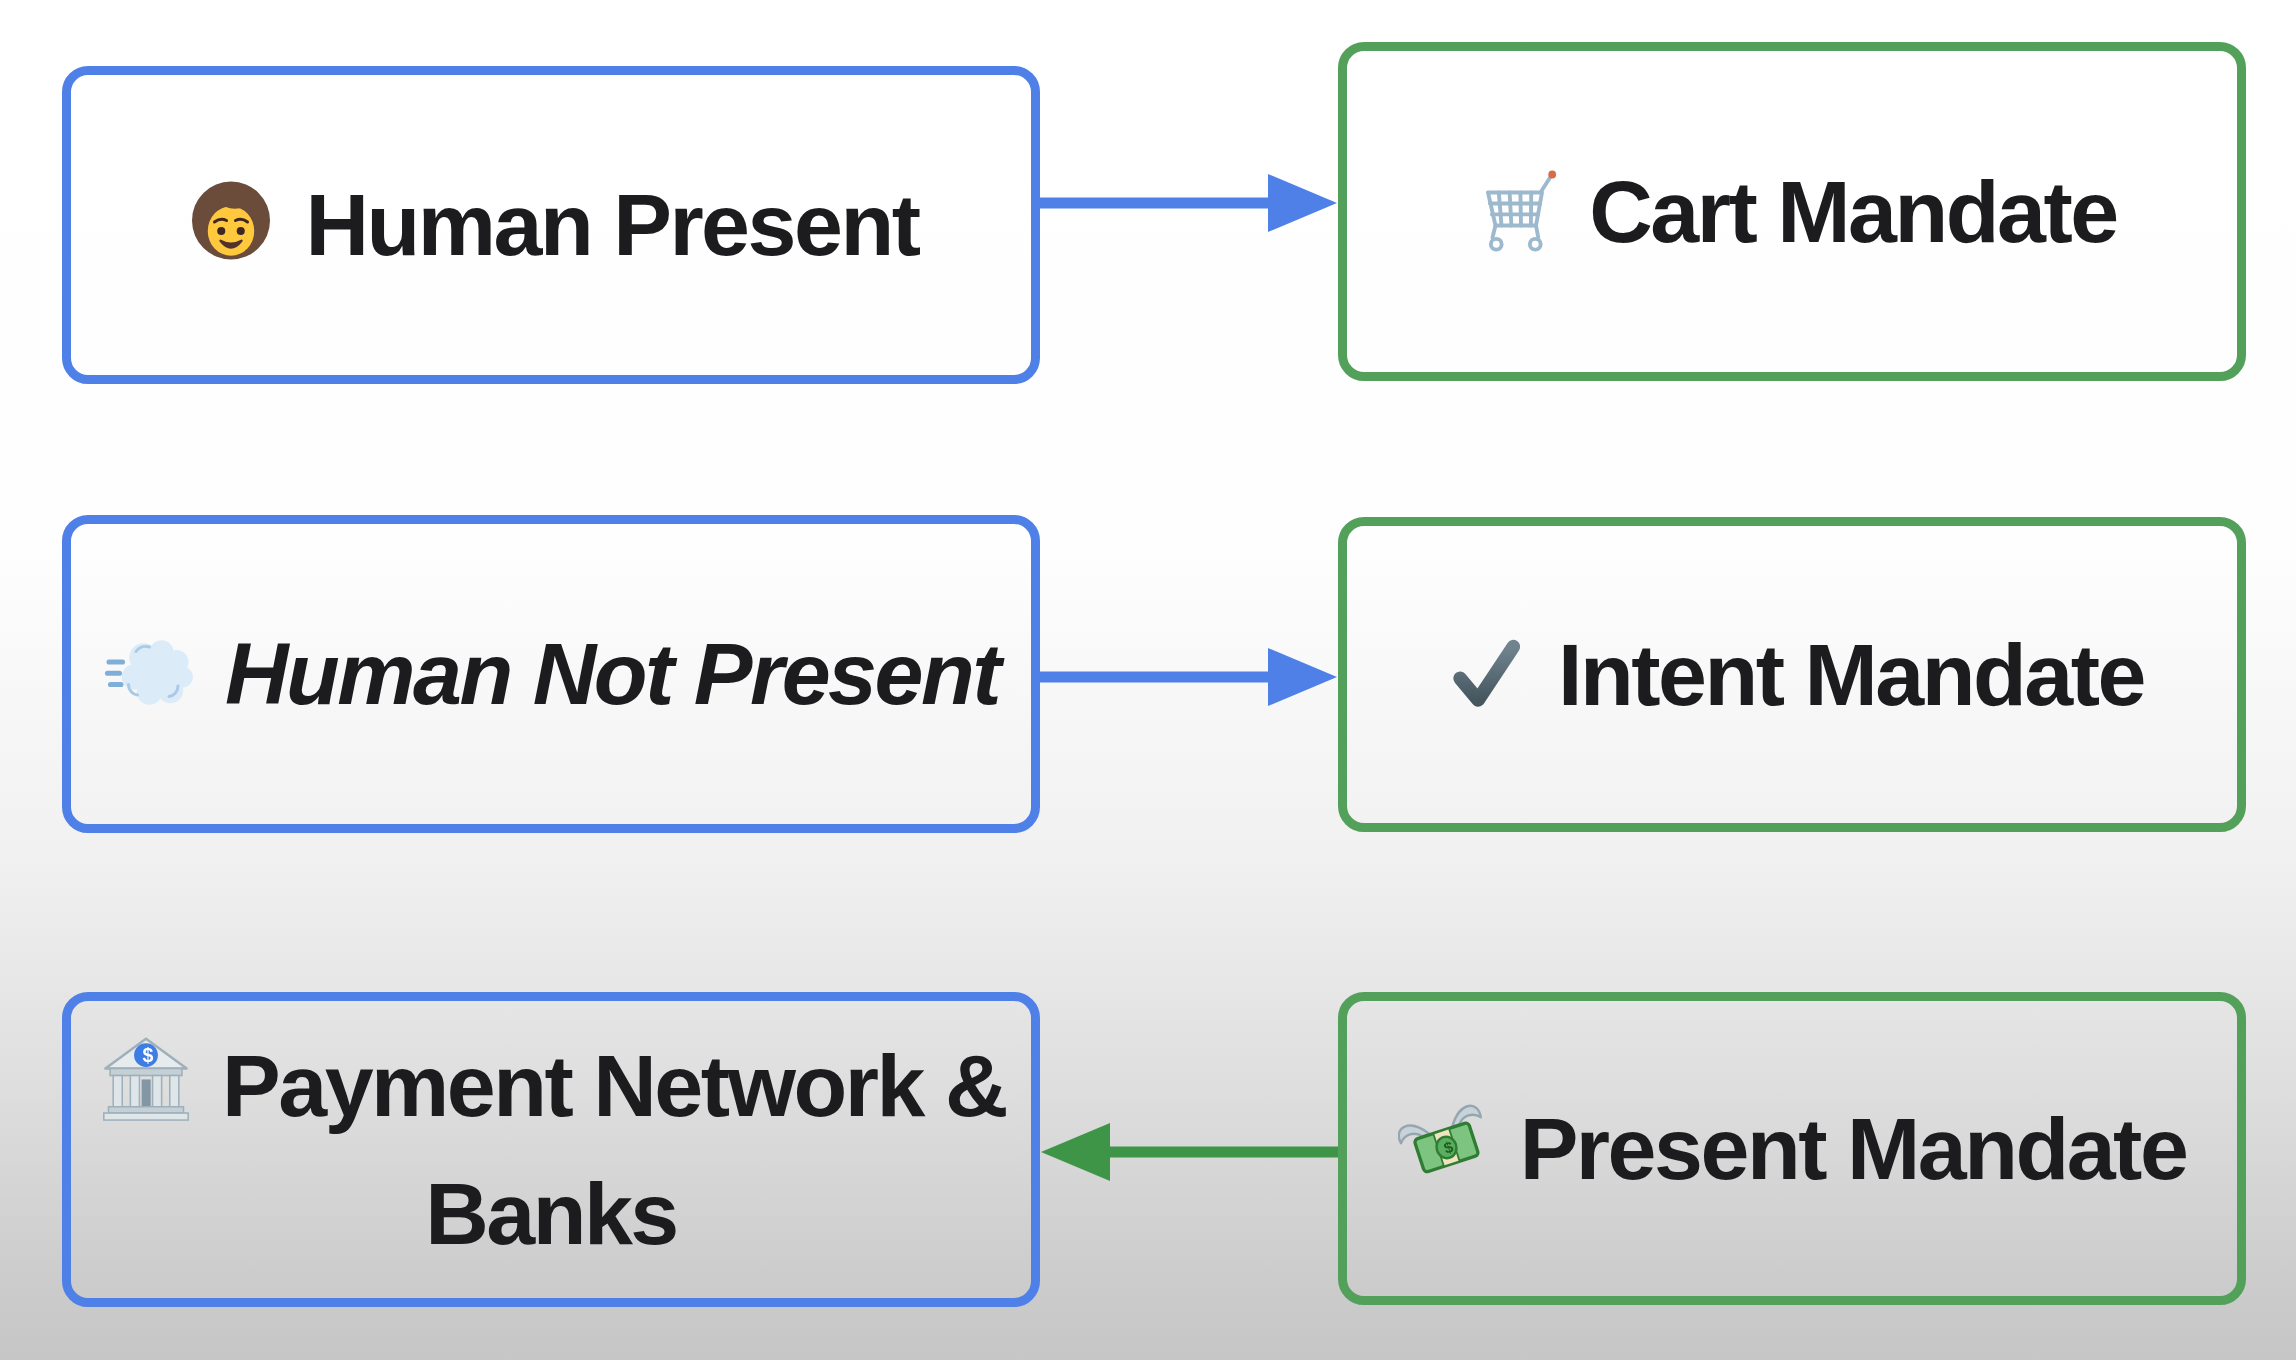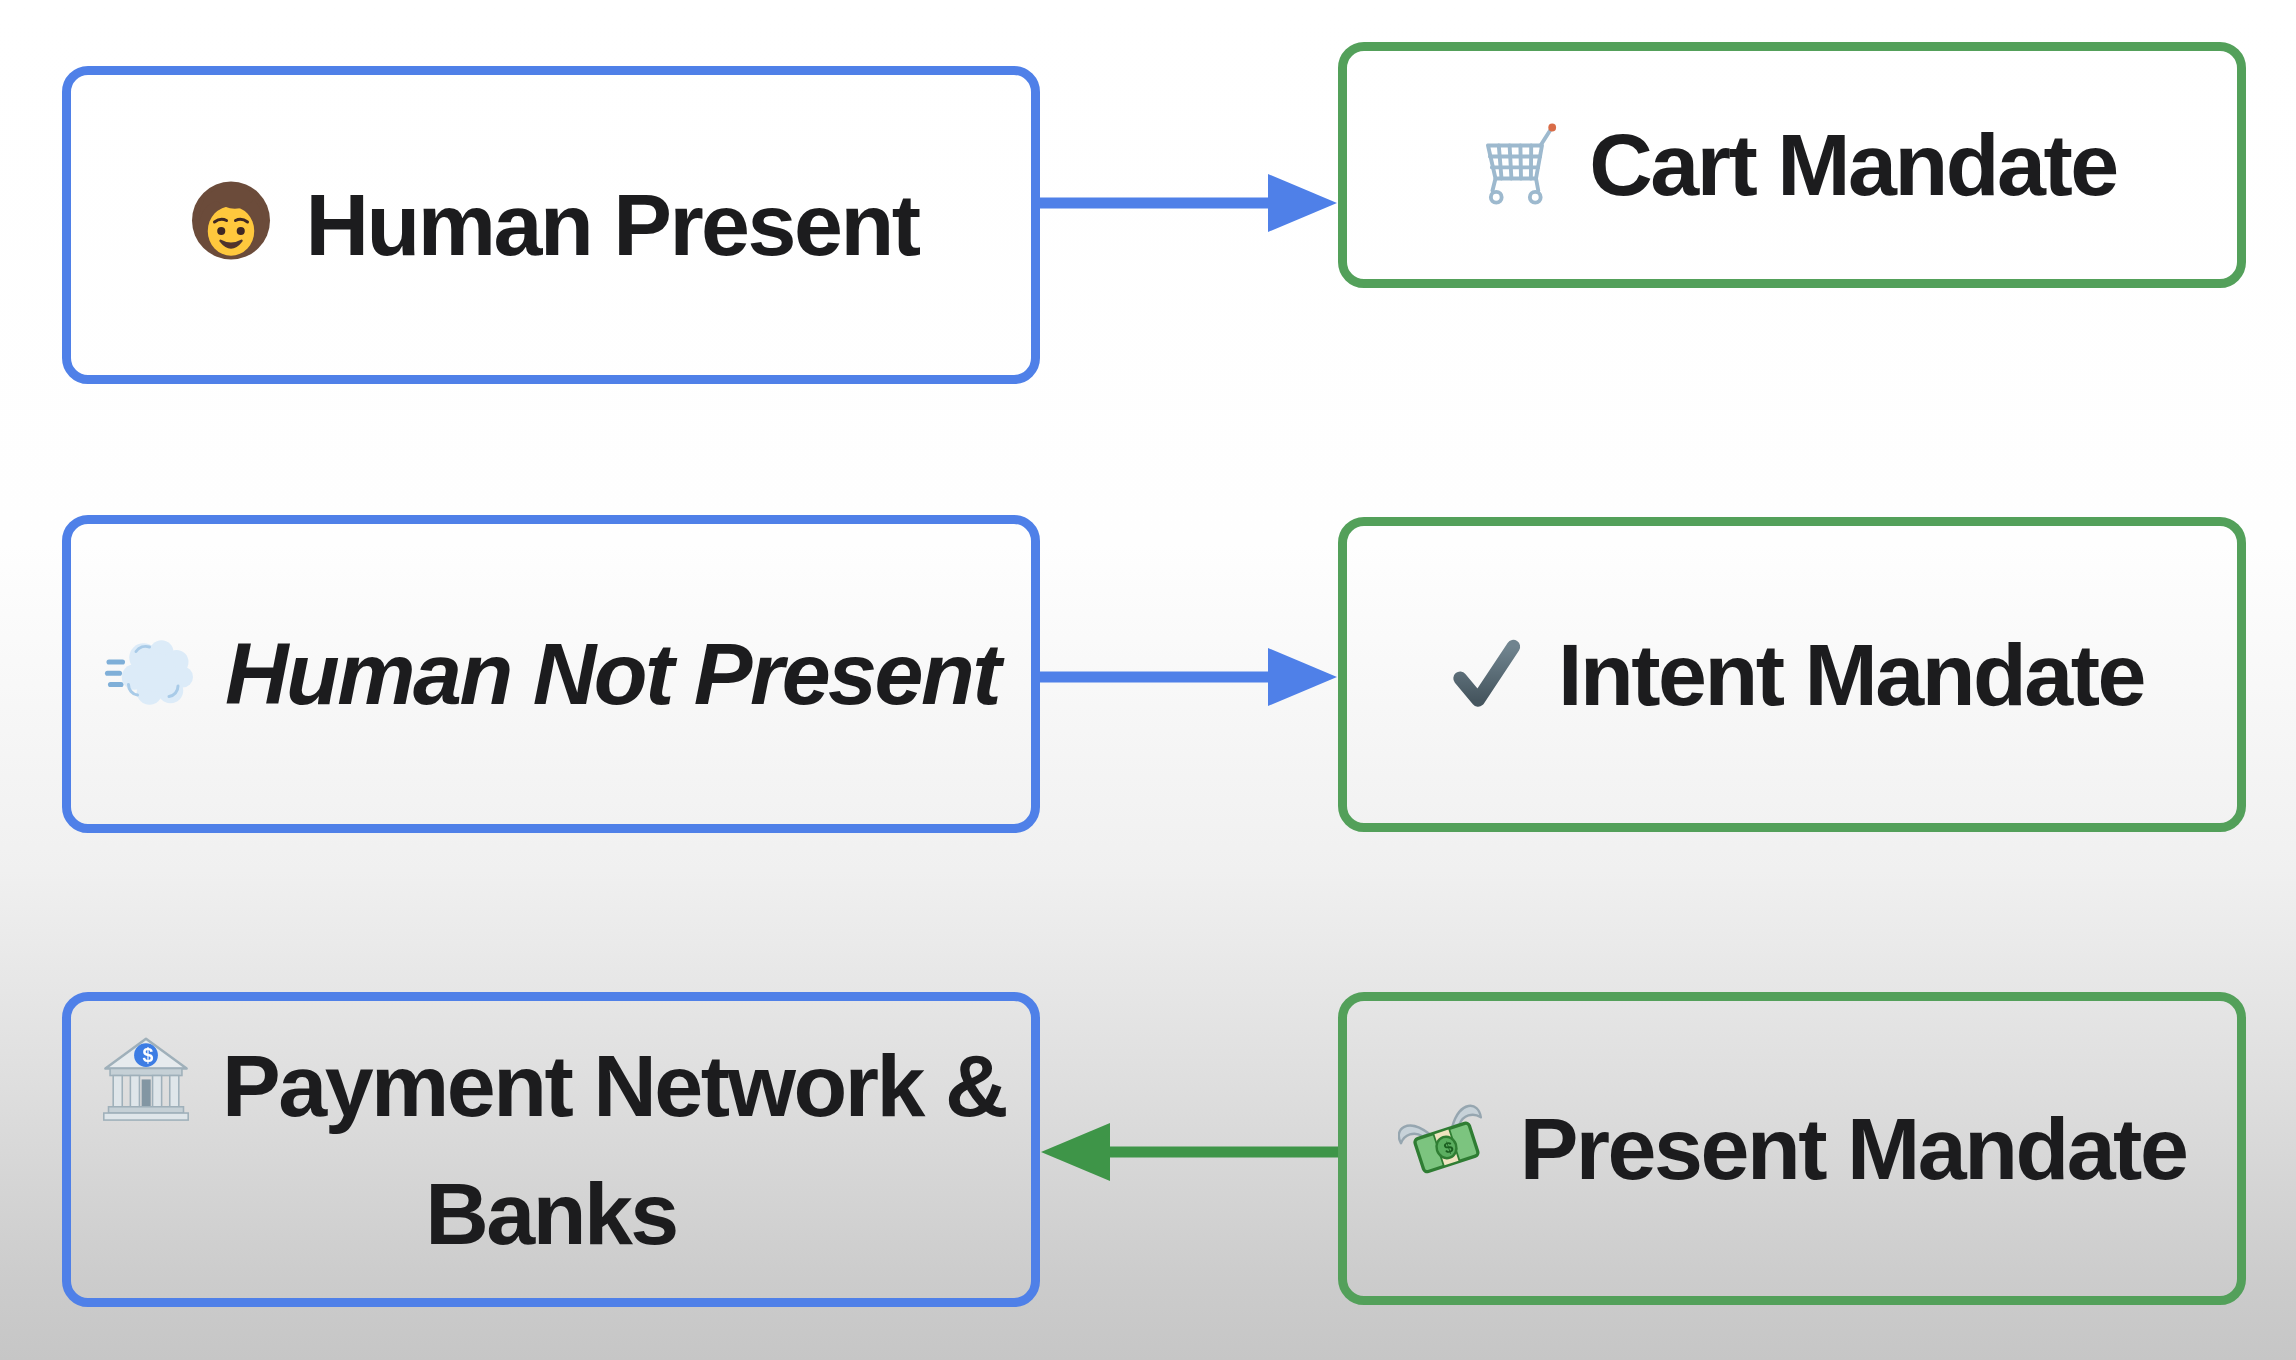--- a/index.html
+++ b/index.html
@@ -49,21 +49,21 @@
     margin-right: 26px;
     line-height: 0;
   }
   .icon svg { display: inline-block; }
   .arrow { position: absolute; }
   .arrow--blue  { color: var(--blue, #4F80E8); }
   .arrow--green { color: var(--green-arrow, #3E9548); }
 
   
   #node-human-present        { left: 62px;   top: 42px;  width: 978px; height: 318px; margin-top: 24px; }
-  #node-cart-mandate         { left: 1338px; top: 42px;  width: 908px; height: 246px; }
+  #node-cart-mandate         { left: 1338px; top: 42px;  width: 908px; height: 339px; }
   #node-human-not-present    { left: 62px;   top: 515px; width: 978px; height: 318px; font-style: italic; }
   #node-intent-mandate       { left: 1338px; top: 517px; width: 908px; height: 315px; }
   #node-payment-network      { left: 62px;   top: 992px; width: 978px; height: 315px; }
   #node-payment-mandate      { left: 1338px; top: 992px; width: 908px; height: 313px; }
 
   #arrow-row1 { left: 1040px; top: 168px;  width: 298px; height: 70px; }
   #arrow-row2 { left: 1040px; top: 642px;  width: 298px; height: 70px; }
   #arrow-row3 { left: 1040px; top: 1117px; width: 298px; height: 70px; }
 </style>
 </head>

